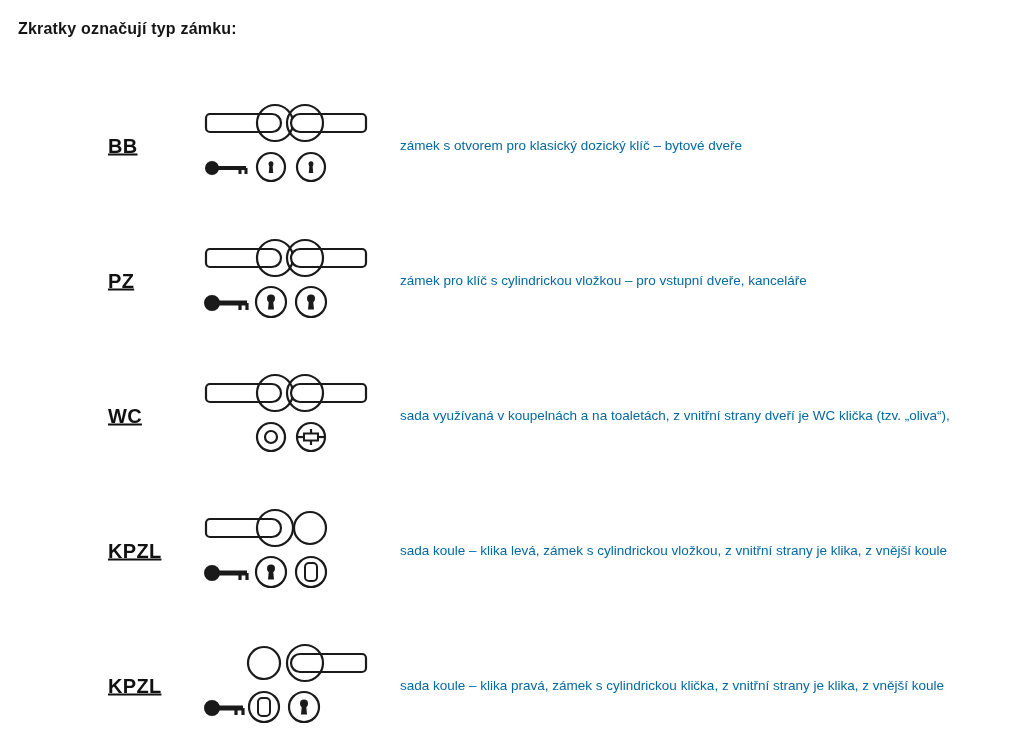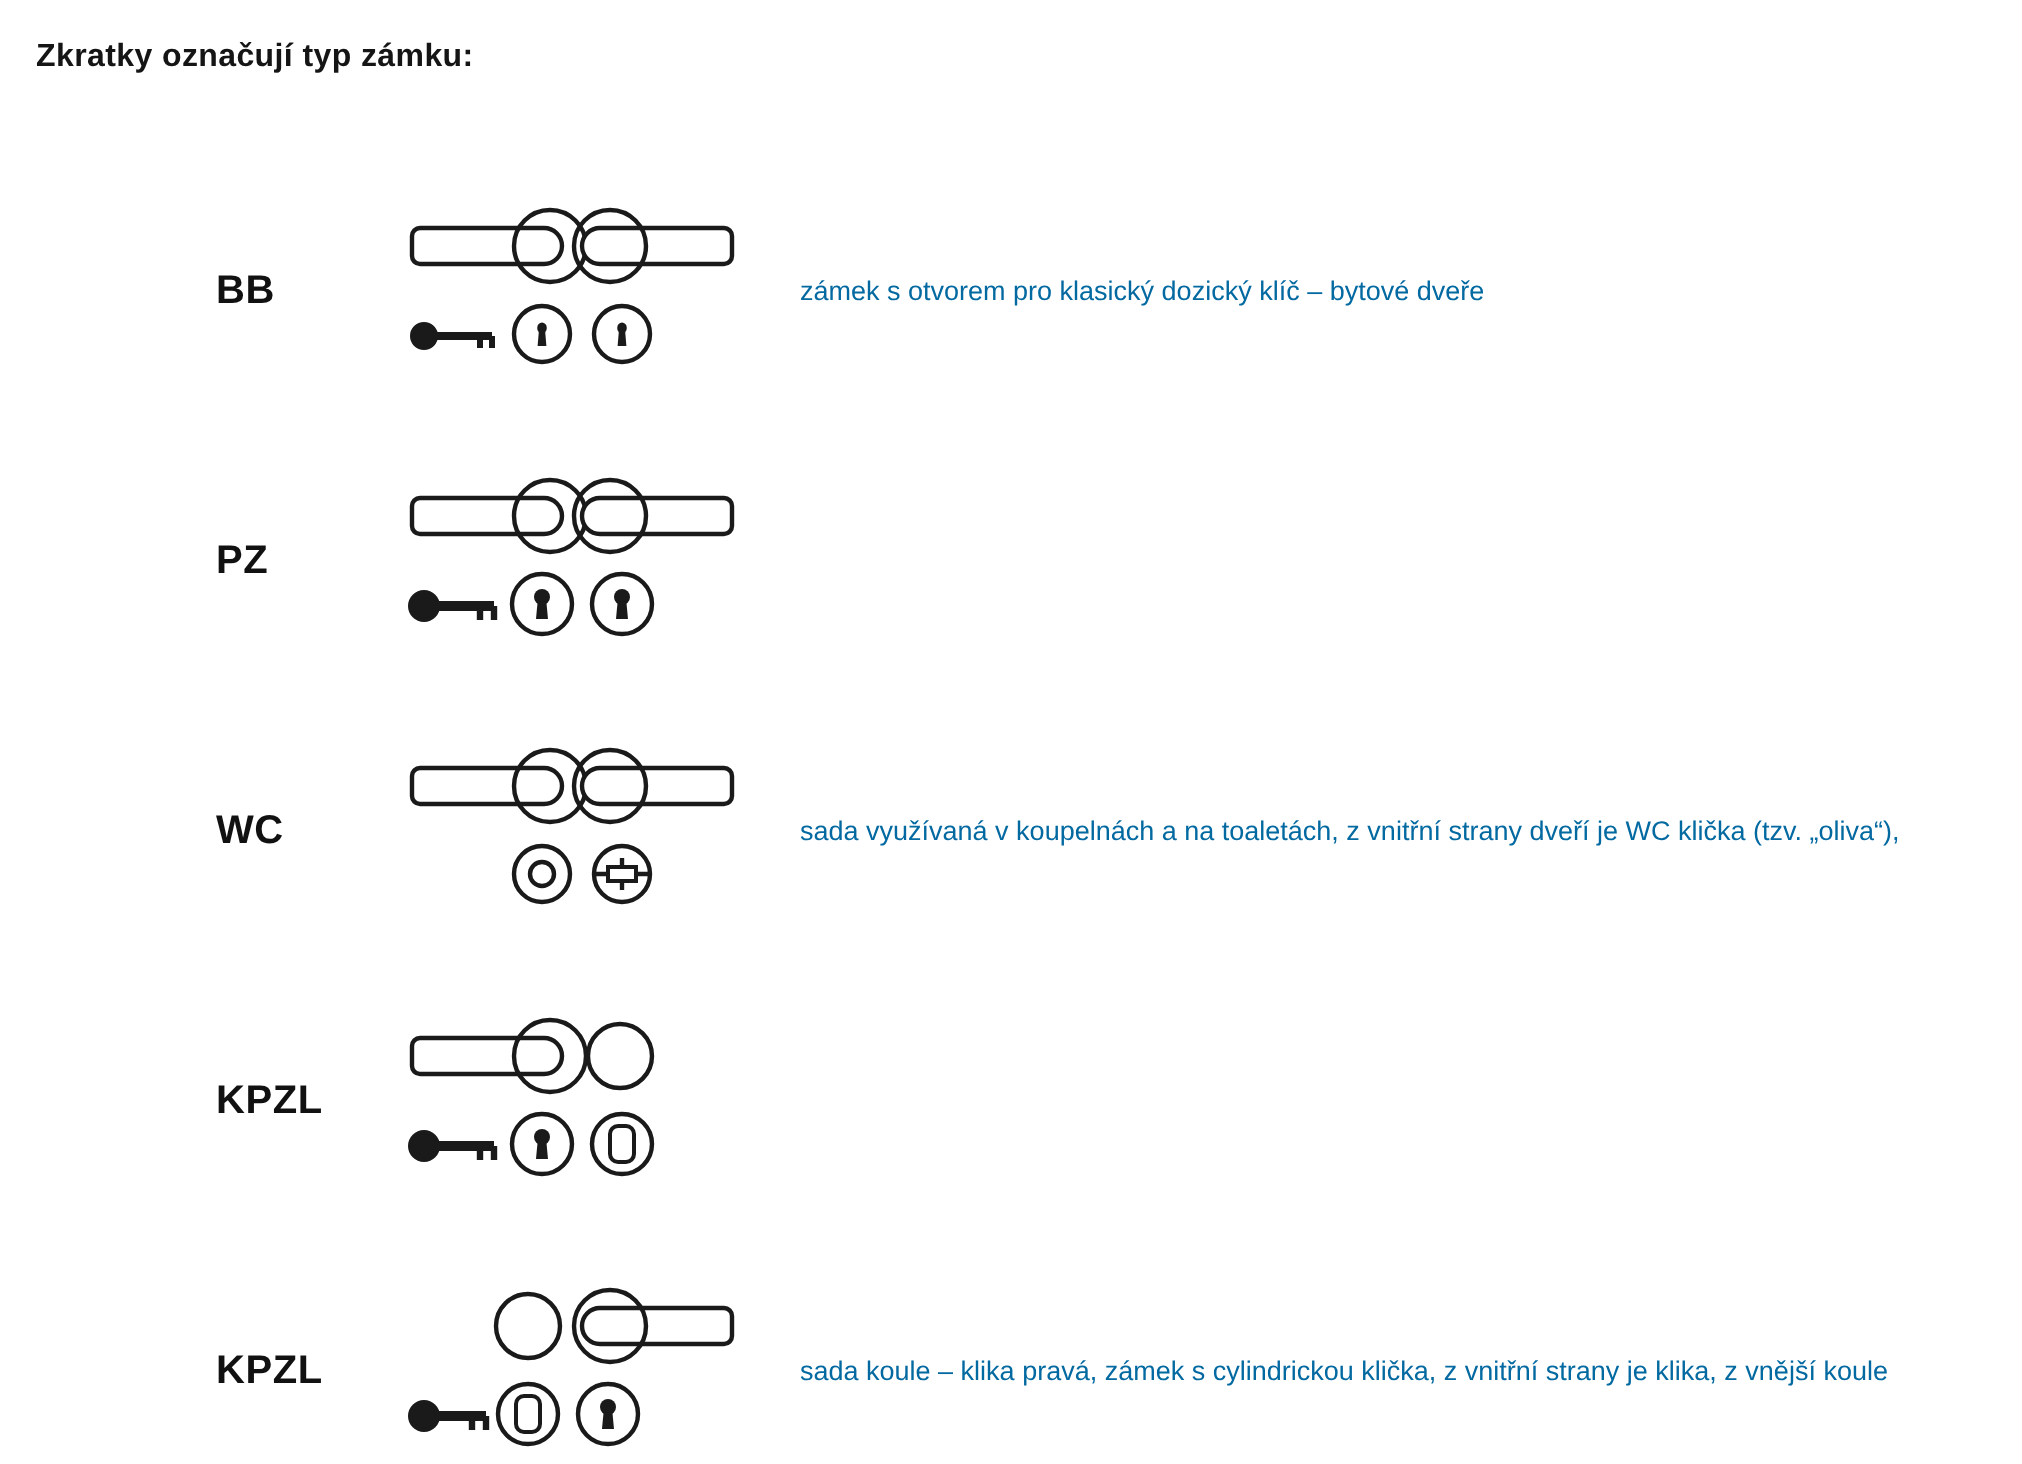--- a/index.html
+++ b/index.html
@@ -43,20 +43,21 @@
   .row .code {
     position: absolute;
     left: 108px;
     top: 50%;
     transform: translateY(-50%);
     font-size: 20px;
     font-weight: bold;
     letter-spacing: 0.3px;
     color: #111111;
     white-space: nowrap;
+    text-decoration: underline;
   }
   .row .gfx {
     position: absolute;
     left: 200px;
     top: 50%;
     transform: translateY(-50%);
     width: 185px;
     height: 100px;
   }
   .row .desc {
@@ -140,20 +141,24 @@
               <path d="M-2.2 -1 L-3 7.5 h6 L2.2 -1 z" fill="#1a1a1a" stroke="none"></path>
             </g>
             <circle cx="111" cy="71" r="15" fill="#fff"></circle>
             <g transform="translate(111,71)">
               <circle cx="0" cy="-3.5" r="4" fill="#1a1a1a" stroke="none"></circle>
               <path d="M-2.2 -1 L-3 7.5 h6 L2.2 -1 z" fill="#1a1a1a" stroke="none"></path>
             </g>
           </g>
         </svg>
       </div>
+      <div class="desc">
+        <span>zámek pro klíč s cylindrickou vložkou – pro vstupní dveře, kanceláře</span>
+        <span class="line2"></span>
+      </div>
     </div>
 
     <div class="row">
       <div class="code">WC</div>
       <div class="gfx">
         <svg width="185" height="100" viewBox="0 0 185 100">
           <g fill="none" stroke="#1a1a1a" stroke-width="2.2">
             <path d="M10 18 h62 a9 9 0 0 1 0 18 h-62 a4 4 0 0 1 -4 -4 v-10 a4 4 0 0 1 4 -4 z" fill="#fff"></path>
             <circle cx="75" cy="27" r="18" fill="none"></circle>
             <path d="M100 18 h62 a4 4 0 0 1 4 4 v10 a4 4 0 0 1 -4 4 h-62 a9 9 0 0 1 0 -18 z" fill="#fff"></path>
@@ -195,20 +200,24 @@
             <g transform="translate(71,71)">
               <circle cx="0" cy="-3.5" r="4" fill="#1a1a1a" stroke="none"></circle>
               <path d="M-2.2 -1 L-3 7.5 h6 L2.2 -1 z" fill="#1a1a1a" stroke="none"></path>
             </g>
 
             <circle cx="111" cy="71" r="15" fill="#fff"></circle>
             <rect x="105" y="62" width="12" height="18" rx="4" fill="#fff" stroke="#1a1a1a" stroke-width="2"></rect>
           </g>
         </svg>
       </div>
+      <div class="desc">
+        <span>sada koule – klika levá, zámek s cylindrickou vložkou, z vnitřní strany je klika, z vnější koule</span>
+        <span class="line2"></span>
+      </div>
     </div>
 
     <div class="row">
       <div class="code">KPZL</div>
       <div class="gfx">
         <svg width="185" height="100" viewBox="0 0 185 100">
           <g fill="none" stroke="#1a1a1a" stroke-width="2.2">
 
             <circle cx="64" cy="27" r="16" fill="#fff"></circle>
 

